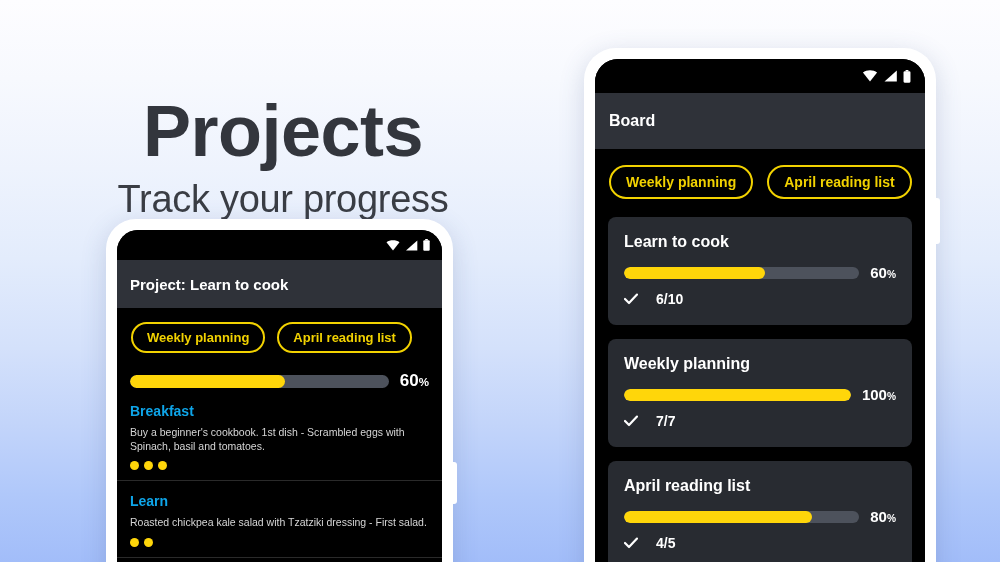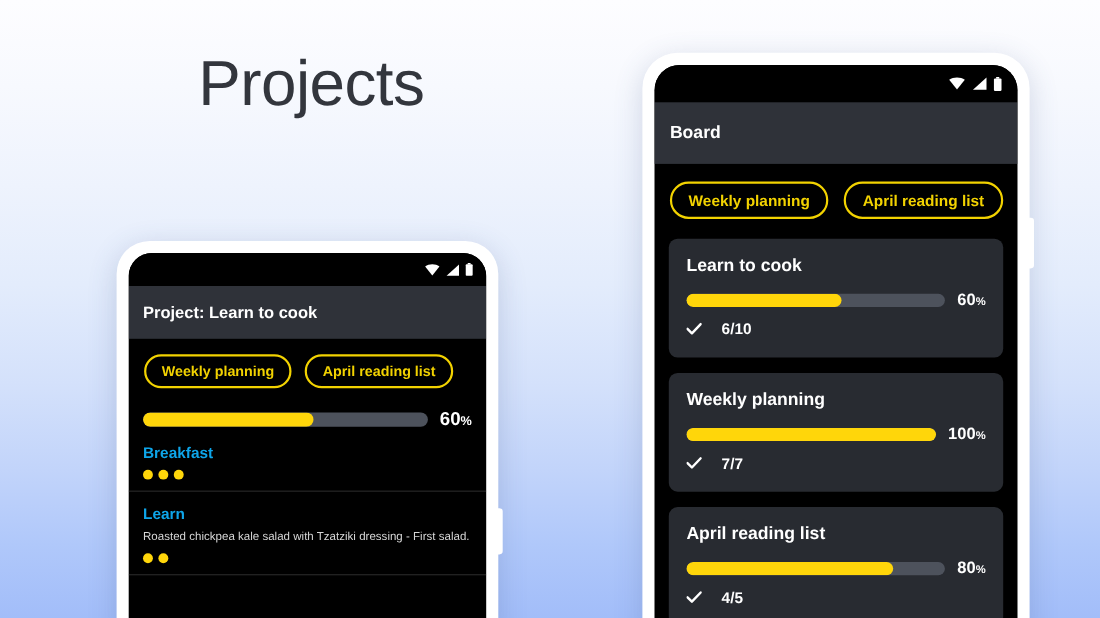--- a/index.html
+++ b/index.html
@@ -25,25 +25,26 @@
 
   
   .headline {
     position: absolute;
     left: 0; top: 46px;
     width: 566px;
     text-align: center;
     color: #2e3138;
   }
   .headline .h1 {
-    font-size: 58px;
-    font-weight: normal;
+    font-size: 72px;
+    font-weight: bold;
     letter-spacing: -0.5px;
     line-height: 1.05;
     color: #33363d;
+    margin-top: 48px;
   }
   .headline .h2 {
     margin-top: 8px;
     font-size: 38px;
     font-weight: normal;
     letter-spacing: -0.3px;
     color: #3a3d44;
   }
 
   
@@ -213,20 +214,21 @@
   }
   .check { display: block; }
 </style>
 </head>
 <body>
 
 <div id="stage">
 
   <div class="headline">
     <div class="h1">Projects</div>
+    <div class="h2">Track your progress</div>
   </div>
 
   <div class="phone" id="phone-left">
     <div class="side-btn"></div>
     <div class="screen">
 
       <div class="statusbar">
         <svg class="sb-icon" width="14" height="11" viewBox="0 0 14 11">
             <path d="M0.5 2.2 L7 10.5 L13.5 2.2 C10 -0.3 4 -0.3 0.5 2.2 Z" fill="#fff"></path>
           </svg>
@@ -251,20 +253,21 @@
       <div class="lp-progress-row">
         <div class="bar">
           <div class="fill" id="lp-fill" style="width: 60%;"></div>
         </div>
         <div class="pct"><span>60</span><span class="sign">%</span></div>
       </div>
 
       <div id="lp-tasks">
           <div class="task">
             <div class="task-title">Breakfast</div>
+            <div class="task-desc">Buy a beginner's cookbook. 1st dish - Scrambled eggs with Spinach, basil and tomatoes.</div>
             <div class="dots">
               <span class="dot"></span>
               <span class="dot"></span>
               <span class="dot"></span>
             </div>
           </div>
           <div class="task">
             <div class="task-title">Learn</div>
             <div class="task-desc">Roasted chickpea kale salad with Tzatziki dressing - First salad.</div>
             <div class="dots">

